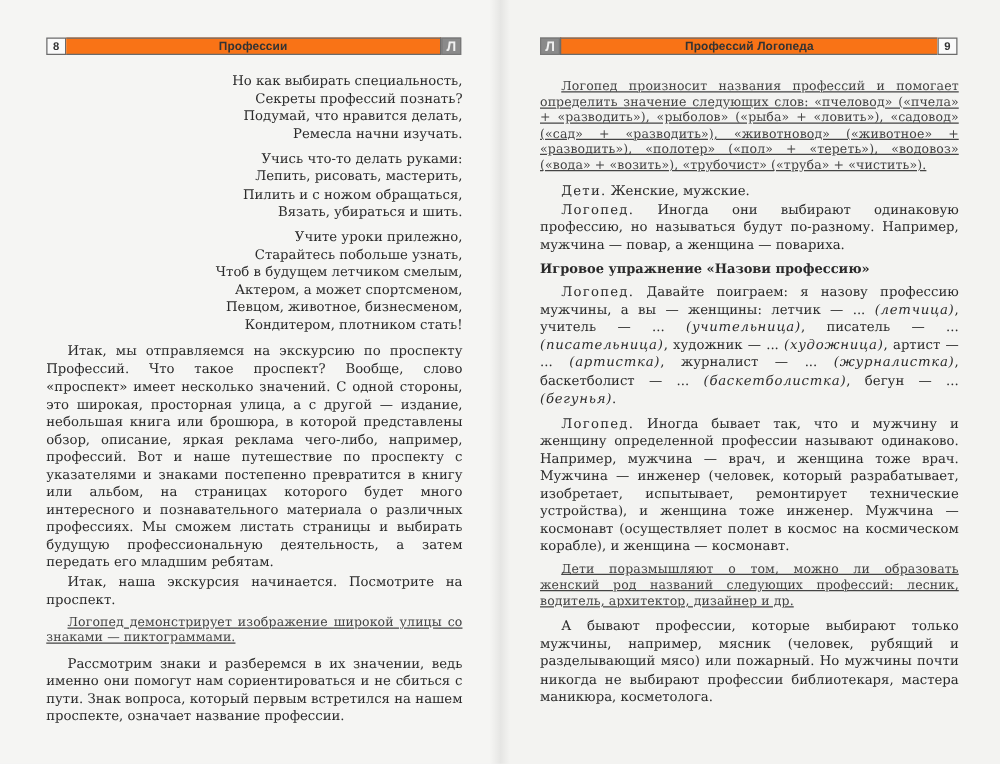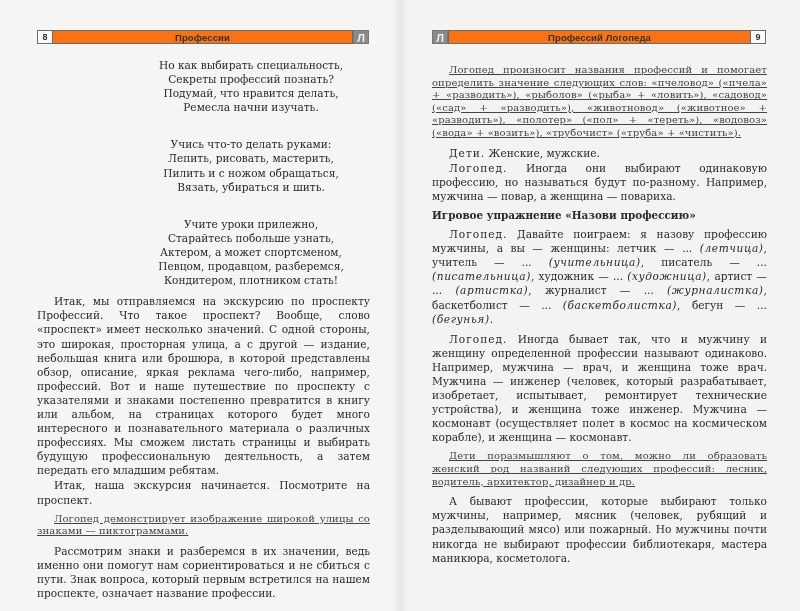--- a/index.html
+++ b/index.html
@@ -49,22 +49,22 @@
 
   
   .text {
     position: absolute; top: 58px;
     font-size: 10.6px; line-height: 14.1px; text-align: justify;
   }
   .page.left .text { left: 37px; width: 333px; }
   .page.right .text { left: 32px; width: 335px; top: 58px; }
 
   .poem { margin-left: 95px; margin-bottom: 7px; }
-  .poem .line { text-align: center; white-space: nowrap; }
-  .poem-stanza + .poem-stanza { margin-top: 23px; }
+  .poem .line { text-align: right; white-space: nowrap; }
+  .poem-stanza + .poem-stanza { margin-top: 6px; }
   .poem-stanza { margin-bottom: 0; }
 
   p { margin: 0; text-indent: 17px; }
   p + p { margin-top: 1px; }
   .gap { margin-top: 6px; }
   .note {
     font-size: 10px; line-height: 12.6px; color: #444;
     text-indent: 17px; margin: 6px 0 6px 0;
     letter-spacing: 0.1px;
     text-decoration: underline;
@@ -99,22 +99,23 @@
           </div>
           <div class="poem-stanza">
             <div class="line">Учись что-то делать руками:</div>
             <div class="line">Лепить, рисовать, мастерить,</div>
             <div class="line">Пилить и с ножом обращаться,</div>
             <div class="line">Вязать, убираться и шить.</div>
           </div>
           <div class="poem-stanza">
             <div class="line">Учите уроки прилежно,</div>
             <div class="line">Старайтесь побольше узнать,</div>
+            <div class="line">Чтоб в будущем летчиком смелым,</div>
             <div class="line">Актером, а может спортсменом,</div>
-            <div class="line">Певцом, продавцом, разберемся,</div>
+            <div class="line">Певцом, животное, бизнесменом,</div>
             <div class="line">Кондитером, плотником стать!</div>
           </div>
         </div>
       <p>Итак, мы отправляемся на экскурсию по проспекту Профессий. Что такое проспект? Вообще, слово «проспект» имеет несколько значений. С одной стороны, это широкая, просторная улица, а с другой — издание, небольшая книга или брошюра, в которой представлены обзор, описание, яркая реклама чего-либо, например, профессий. Вот и наше путешествие по проспекту с указателями и знаками постепенно превратится в книгу или альбом, на страницах которого будет много интересного и познавательного материала о различных профессиях. Мы сможем листать страницы и выбирать будущую профессиональную деятельность, а затем передать его младшим ребятам.</p>
       <p>Итак, наша экскурсия начинается. Посмотрите на проспект.</p>
       <div class="note">Логопед демонстрирует изображение широкой улицы со знаками — пиктограммами.</div>
       <p>Рассмотрим знаки и разберемся в их значении, ведь именно они помогут нам сориентироваться и не сбиться с пути. Знак вопроса, который первым встретился на нашем проспекте, означает название профессии.</p>
 
     </div>
   </div>

